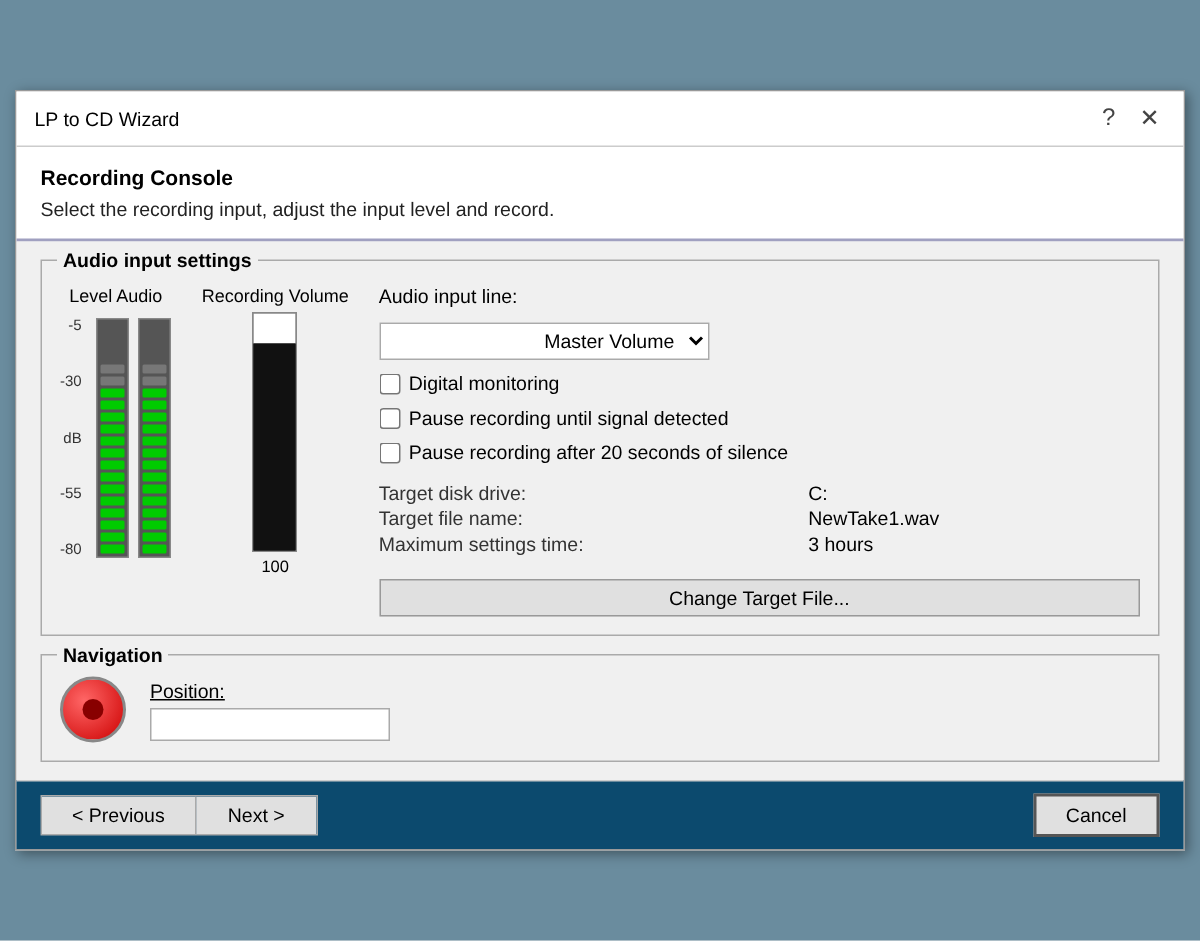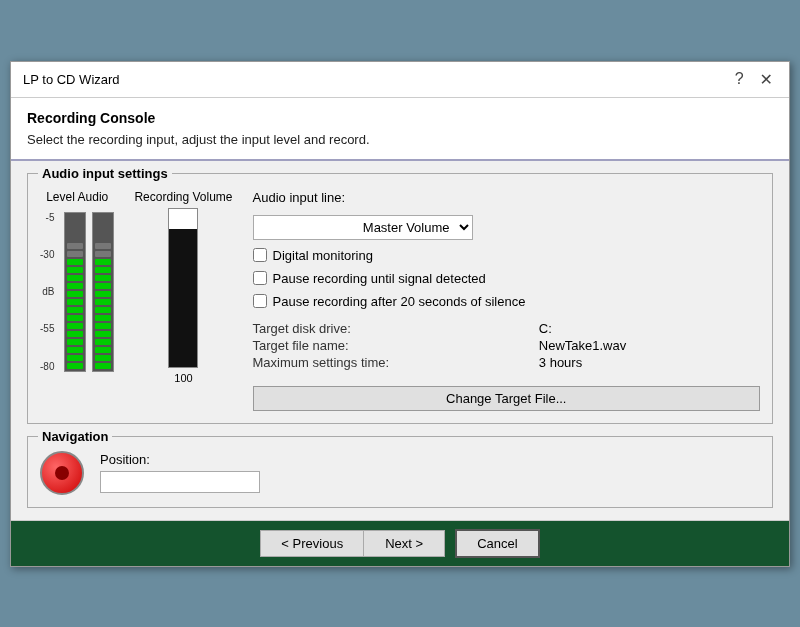--- a/index.html
+++ b/index.html
@@ -233,20 +233,21 @@
       background: #f0f0f0;
       padding: 0 4px;
       font-weight: bold;
       font-size: 13px;
     }
     .nav-inner {
       display: flex;
       align-items: center;
       gap: 16px;
       margin-top: 4px;
+      text-decoration: underline;
     }
     .record-btn {
       width: 44px;
       height: 44px;
       border-radius: 50%;
       background: radial-gradient(circle at 35% 35%, #ff6666, #cc0000);
       border: 2px solid #888;
       cursor: pointer;
       display: flex;
       align-items: center;
@@ -269,25 +270,25 @@
     .position-input {
       width: 160px;
       height: 22px;
       border: 1px solid #aaa;
       background: #fff;
       padding: 2px 4px;
       font-size: 13px;
     }
     .footer {
       display: flex;
-      justify-content: center;
+      justify-content: space-between;
       align-items: center;
       padding: 8px 16px;
       border-top: 1px solid #ccc;
-      background: #14532d;
+      background: #0c4a6e;
       gap: 10px;
     }
     .footer-btn {
       padding: 5px 20px;
       font-size: 13px;
       background: #e0e0e0;
       border: 1px solid #aaa;
       cursor: pointer;
       min-width: 80px;
     }

